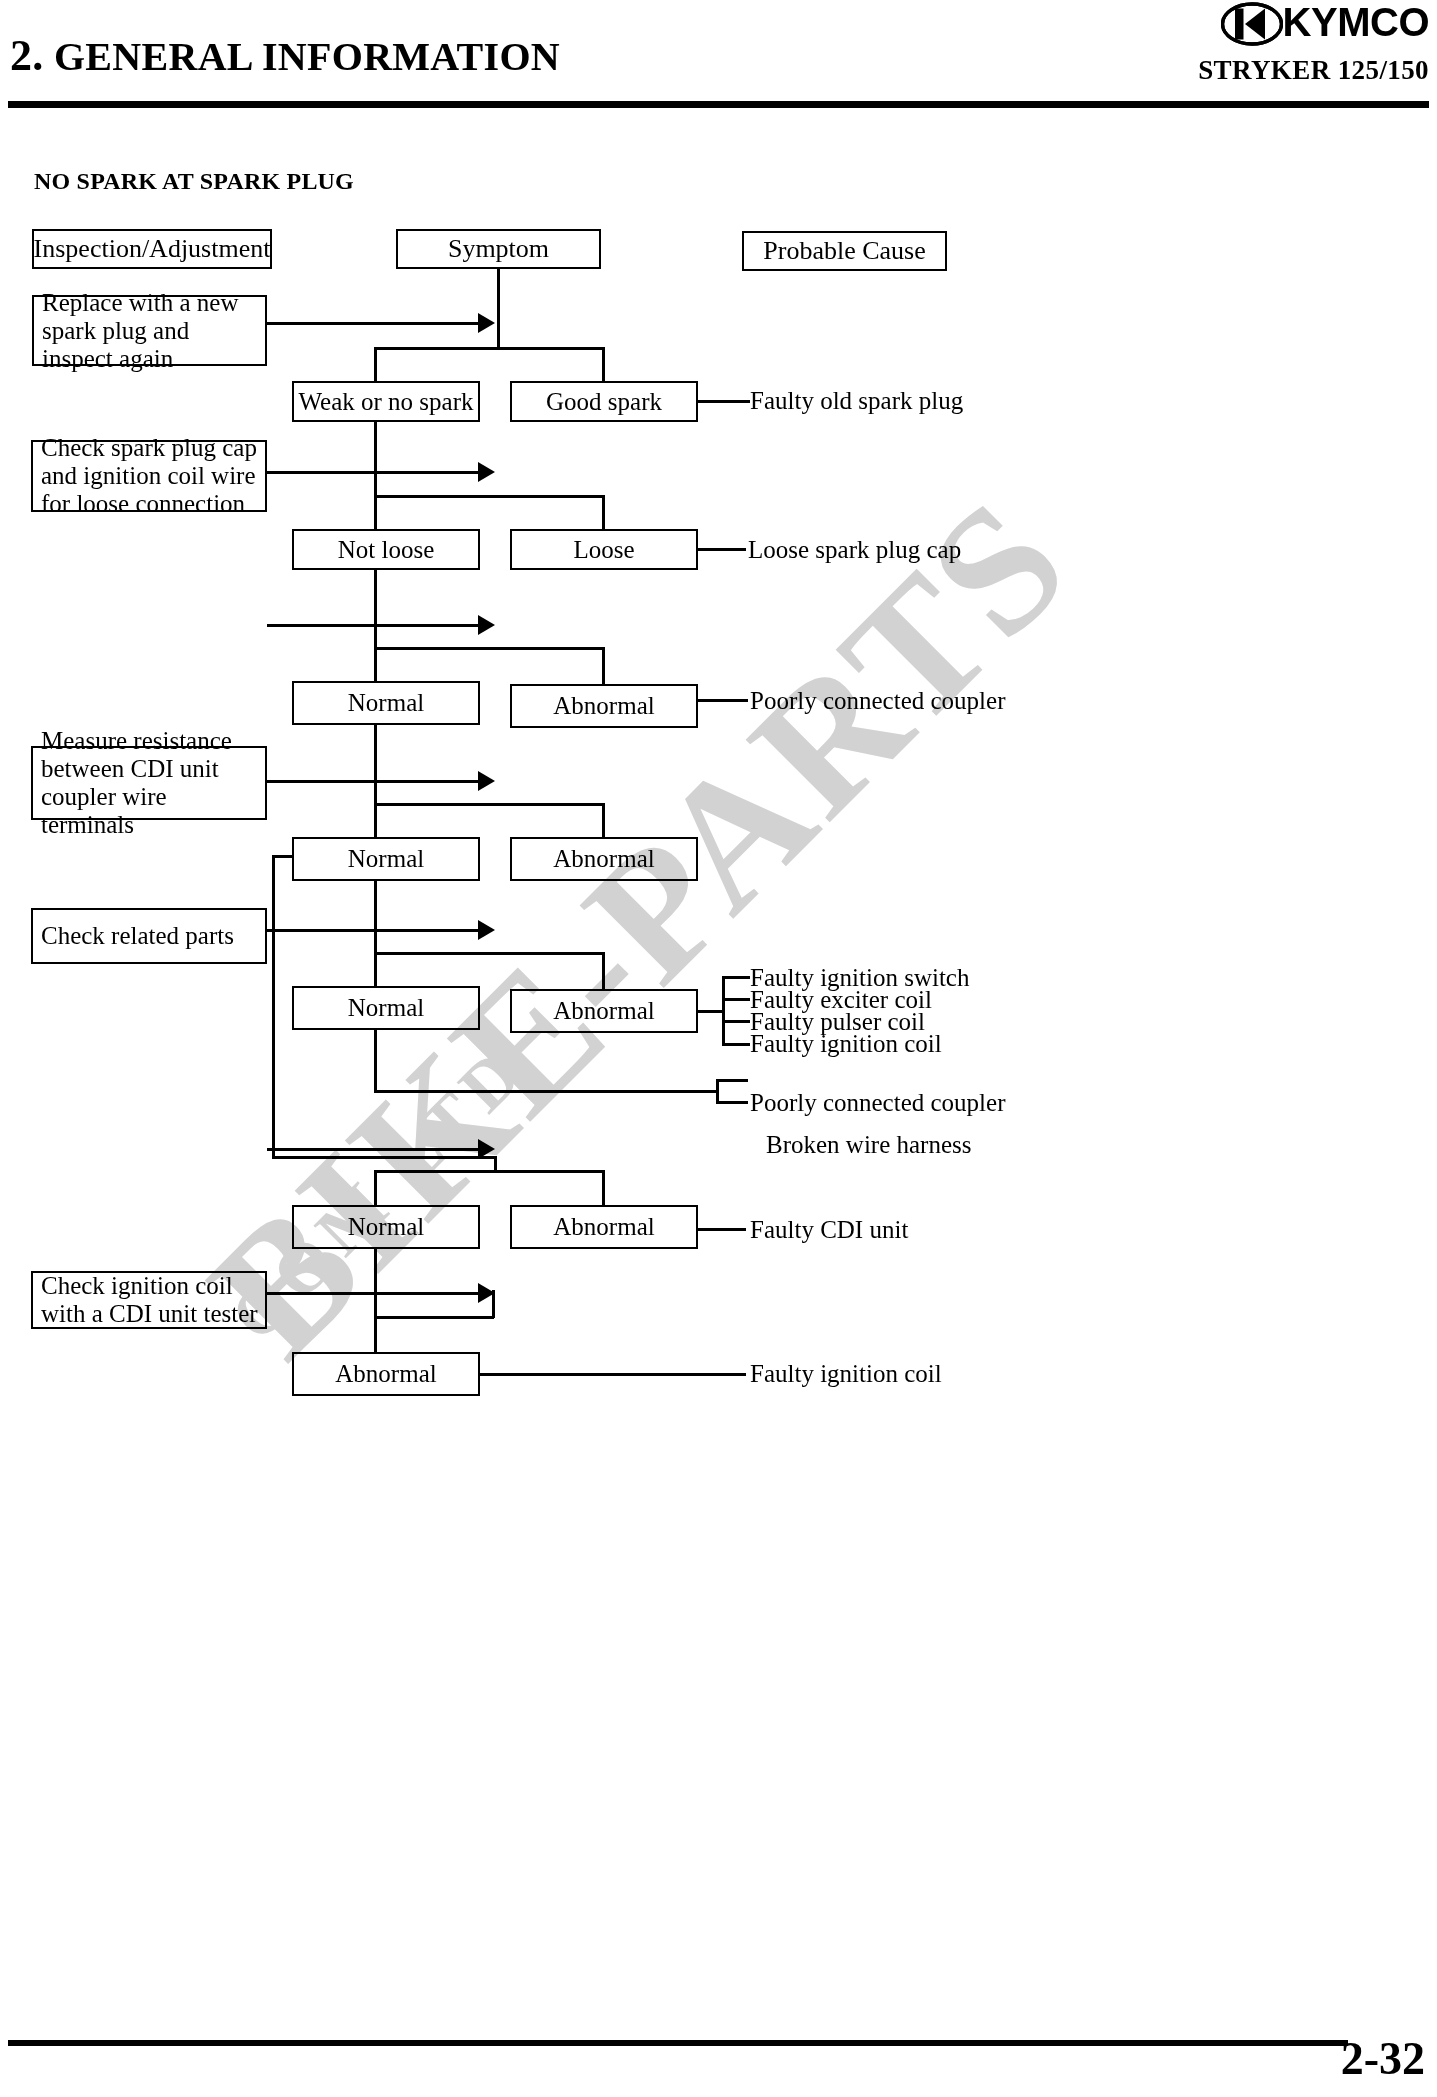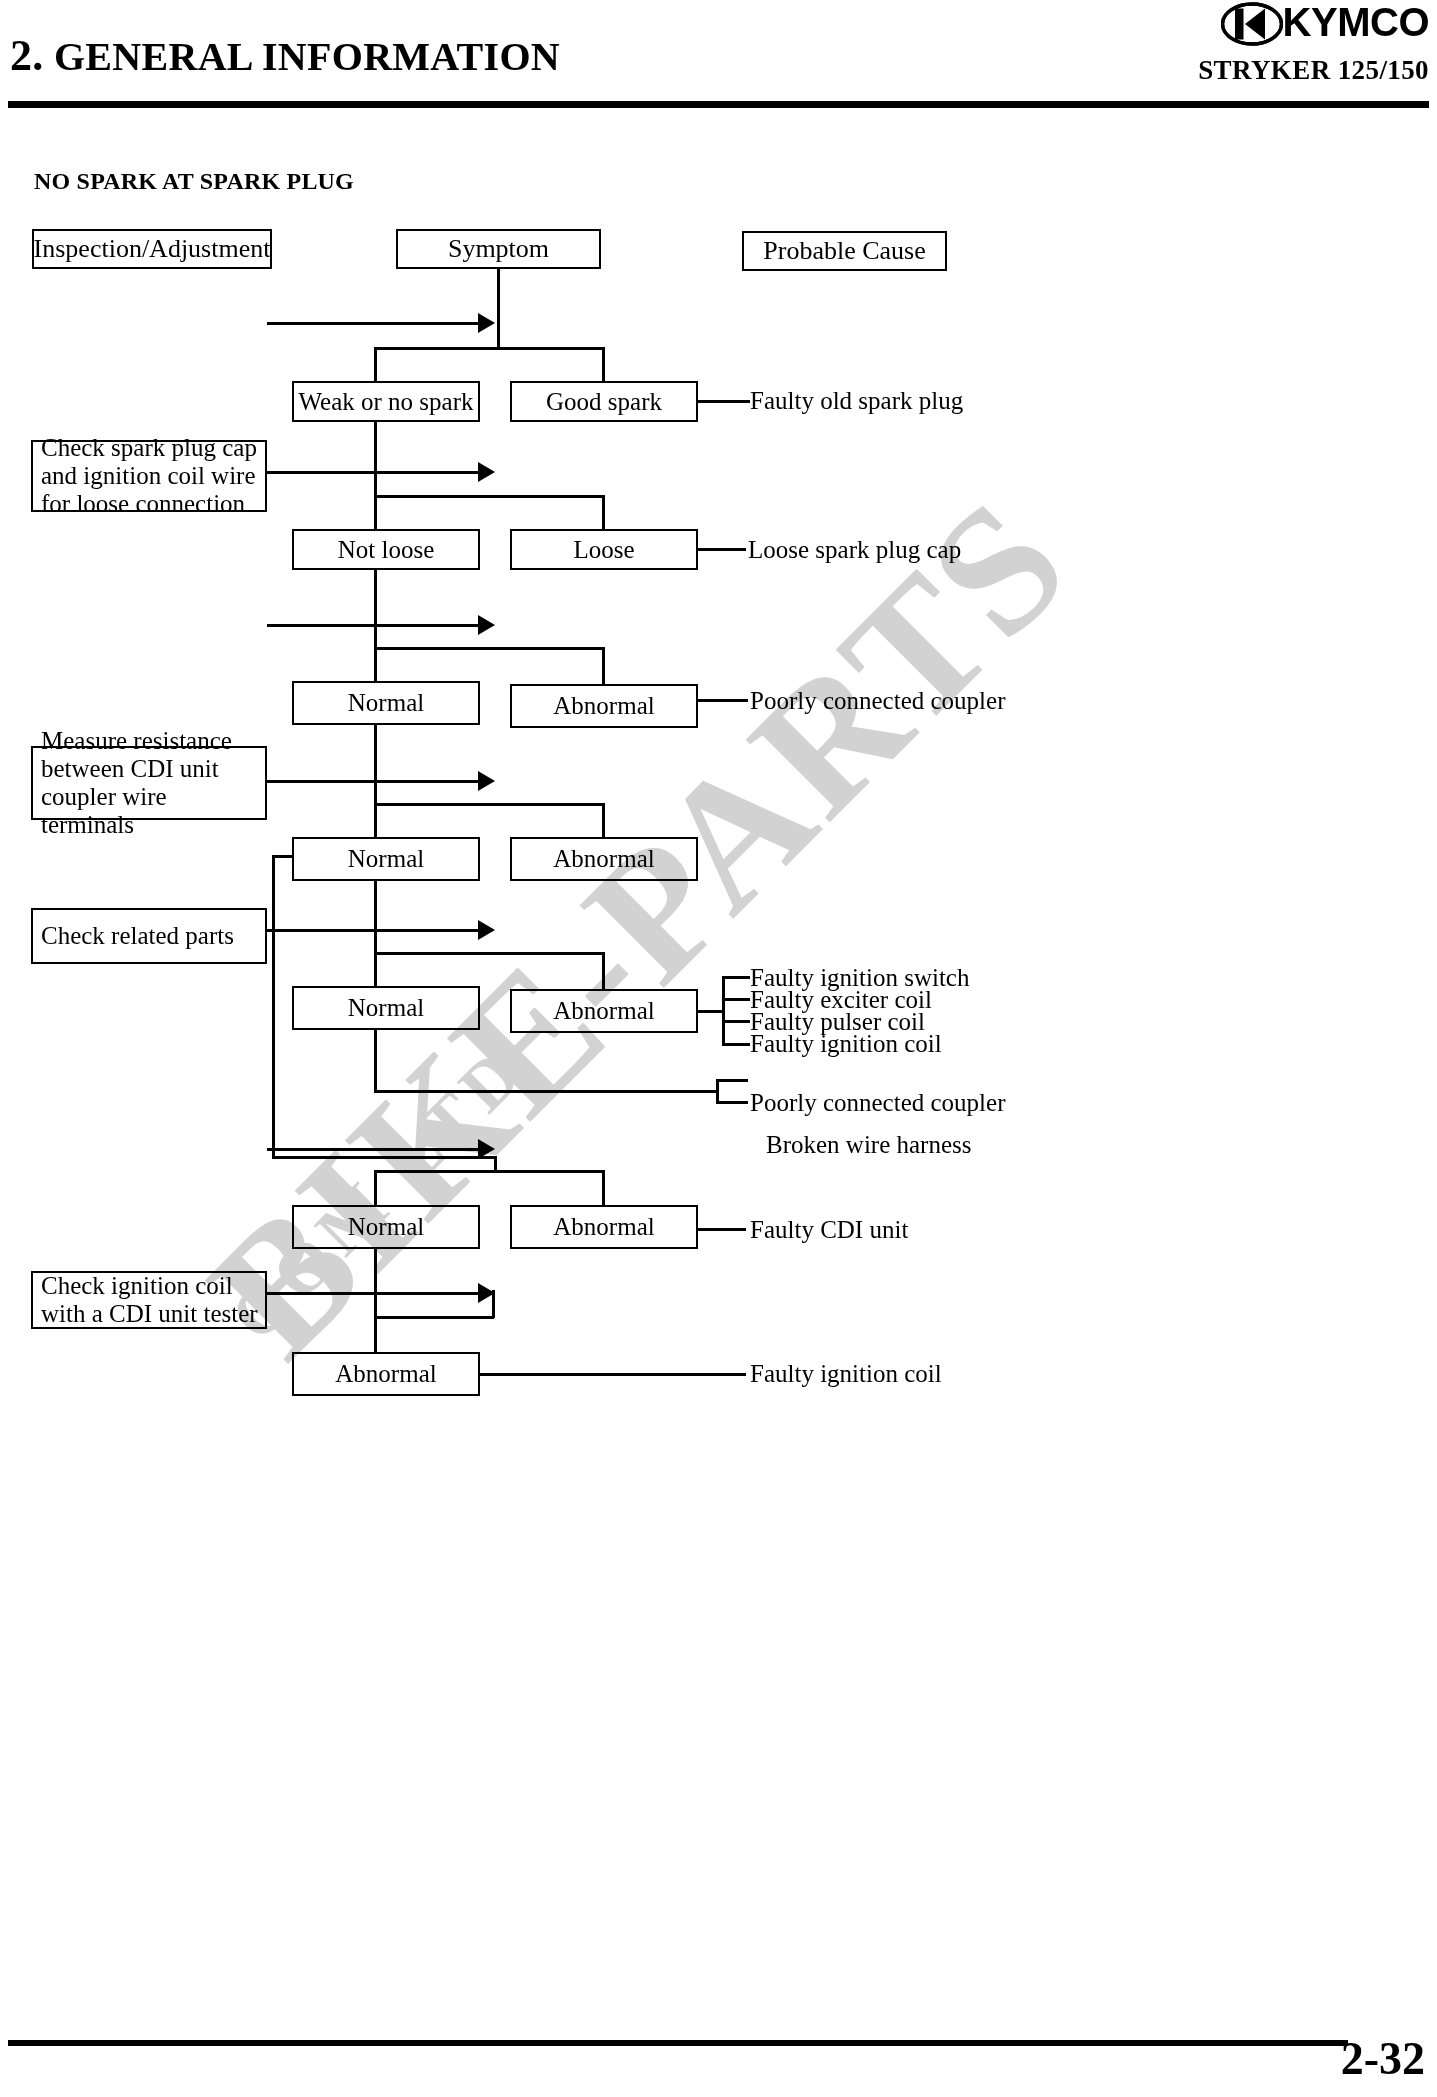--- a/index.html
+++ b/index.html
@@ -117,20 +117,23 @@
   <div class="node center hdr" style="left:32px;  top:229px; width:240px; height:40px;">
     <span class="txt">Inspection/Adjustment</span>
   </div>
   <div class="node center hdr" style="left:396px; top:229px; width:205px; height:40px;">
     <span class="txt">Symptom</span>
   </div>
   <div class="node center hdr" style="left:742px; top:231px; width:205px; height:40px;">
     <span class="txt">Probable Cause</span>
   </div>
 
+  <div class="node left" style="left:32px; top:295px; width:235px; height:71px;">
+    <span class="txt">Replace with a new spark plug and inspect again</span>
+  </div>
   <div class="node left" style="left:31px; top:440px; width:236px; height:72px;">
     <span class="txt">Check spark plug cap and ignition coil wire for loose connection</span>
   </div>
   <div class="node left" style="left:31px; top:746px; width:236px; height:74px;">
     <span class="txt">Measure resistance between CDI unit coupler wire terminals</span>
   </div>
   <div class="node left" style="left:31px; top:908px; width:236px; height:56px;">
     <span class="txt">Check related parts</span>
   </div>
   <div class="node left" style="left:31px; top:1271px; width:236px; height:58px;">

